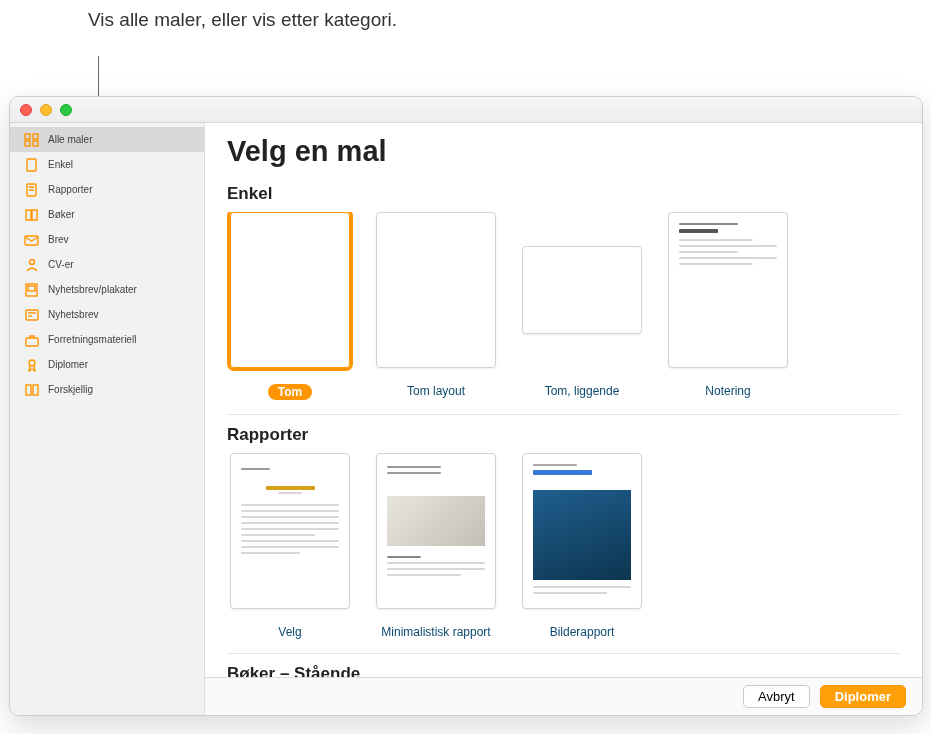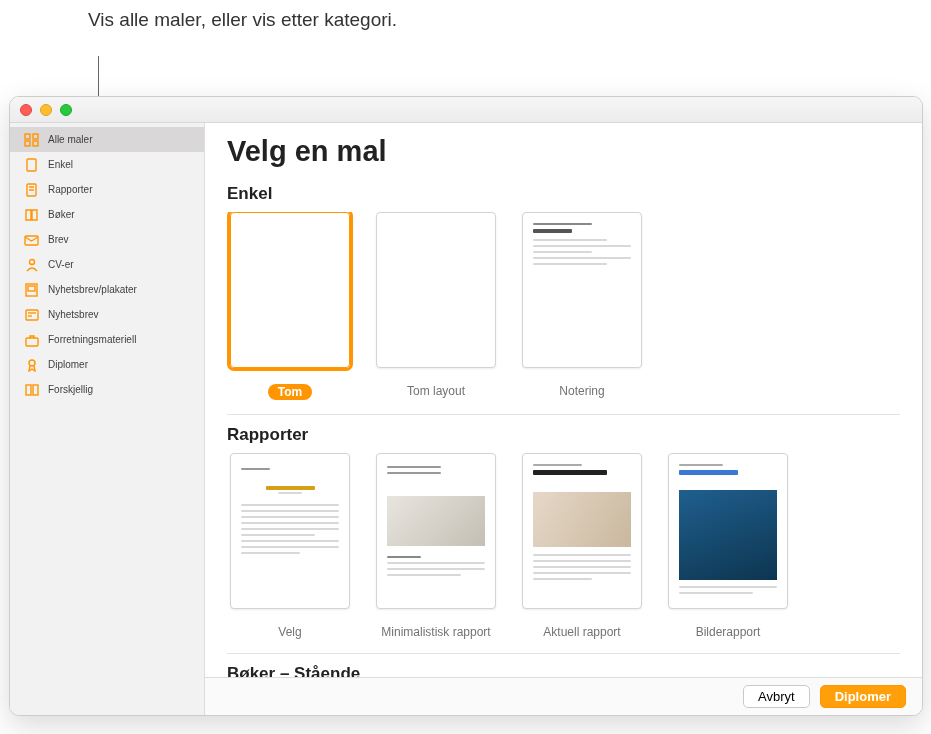--- a/index.html
+++ b/index.html
@@ -140,21 +140,21 @@
     }
     .thumb.selected {
       outline: 3px solid #ff9500;
       outline-offset: 0;
       border-color: #ff9500;
     }
     .thumb.black { background:#000; }
     .tile-label {
       margin-top: 8px;
       font-size: 12px;
-      color: #737373;
+      color: #0c4a6e;
       text-align: center;
       white-space: nowrap;
     }
     .tile-label.badge {
       background: #ff9500;
       color: #fff;
       padding: 1px 10px;
       border-radius: 10px;
       font-weight: 600;
     }
@@ -318,20 +318,24 @@
         <div class="grid">
           <div class="tile">
             <div class="thumb selected"></div>
             <div class="tile-label badge">Tom</div>
           </div>
           <div class="tile">
             <div class="thumb"></div>
             <div class="tile-label">Tom layout</div>
           </div>
           <div class="tile">
+            <div class="thumb landscape"></div>
+            <div class="tile-label">Tom, liggende</div>
+          </div>
+          <div class="tile">
             <div class="thumb">
               <div class="lines" style="top:10px;">
                 <div class="line s" style="background:#888;"></div>
                 <div class="line h" style="width:40%;"></div>
                 <div class="line s2"></div>
                 <div class="line"></div>
                 <div class="line s"></div>
                 <div class="line"></div>
                 <div class="line s2"></div>
               </div>
@@ -376,37 +380,20 @@
                 <div class="line"></div>
                   <div class="line"></div>
                   <div class="line s2"></div>
               </div>
             </div>
             <div class="tile-label">Minimalistisk rapport</div>
           </div>
           <div class="tile">
             <div class="thumb">
               <div class="lines" style="top:10px;">
-                <div class="line s" style="width:50%;background:#aaa;"></div>
-                <div class="line h" style="width:75%;background:#222;height:5px;"></div>
-              </div>
-              <div class="photo-box" style="top:38px;left:10px;right:10px;height:55px;background:linear-gradient(120deg,#e6d8c8,#c9b89e);"></div>
-              <div class="lines" style="top:100px;">
-                <div class="line"></div>
-                  <div class="line"></div>
-                  <div class="line"></div>
-                <div class="line"></div>
-                  <div class="line s"></div>
-              </div>
-            </div>
-            <div class="tile-label">Aktuell rapport</div>
-          </div>
-          <div class="tile">
-            <div class="thumb">
-              <div class="lines" style="top:10px;">
                 <div class="line s" style="width:45%;background:#aaa;"></div>
                 <div class="line h" style="width:60%;background:#3a78d6;height:5px;"></div>
               </div>
               <div class="photo-box" style="top:36px;left:10px;right:10px;height:90px;background:linear-gradient(160deg,#1f5f8e,#0d3550);"></div>
               <div class="lines" style="top:132px;">
                 <div class="line"></div>
                   <div class="line s2"></div>
               </div>
             </div>
             <div class="tile-label">Bilderapport</div>

